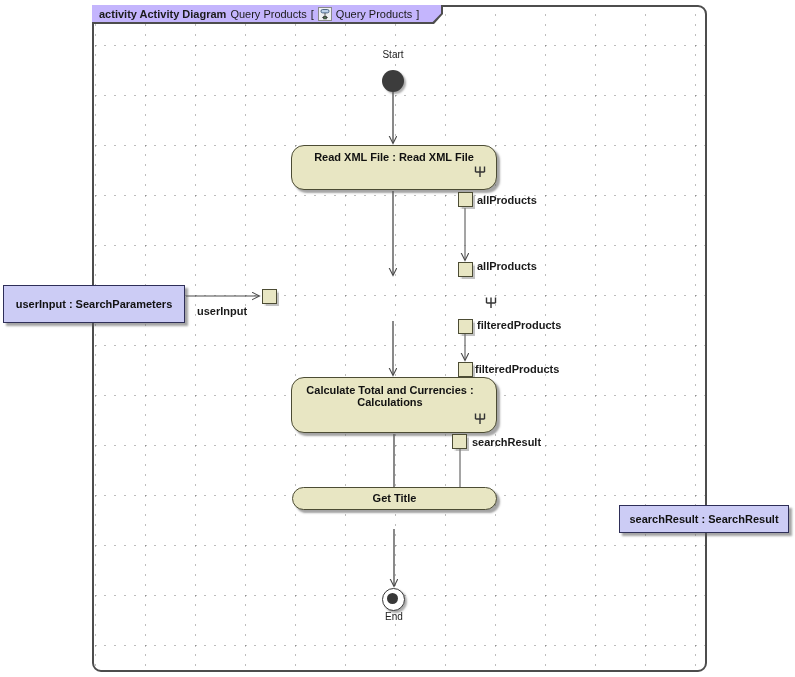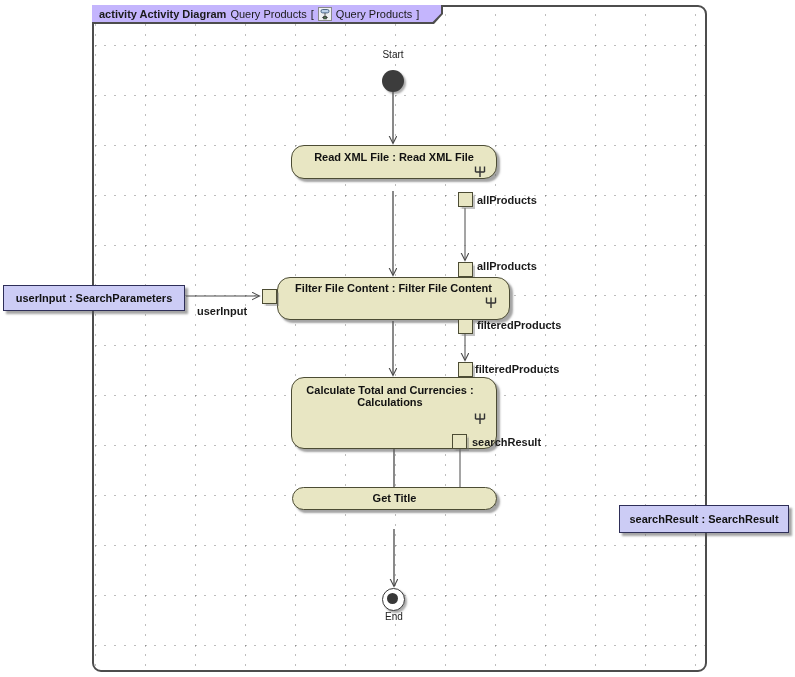--- a/index.html
+++ b/index.html
@@ -116,55 +116,52 @@
         </svg>
       </span>
       <span>Query Products</span>
       <span>]</span>
     </div>
   </div>
 
   <div class="node-label" style="left:363px;top:49px;width:60px;">Start</div>
   <div class="start-node"></div>
 
-  <div class="action" style="left:291px;top:145px;width:206px;height:34px;padding-top:5px;">
+  <div class="action" style="left:291px;top:145px;width:206px;height:45px;padding-top:5px;">
     <span>Read XML File : Read XML File</span>
   </div>
   <span class="rake" style="left:473px;top:165px;">
     <svg width="14" height="13" viewBox="0 0 14 13">
         <path d="M2.5,1.5 V7 M7,1.5 V7 M11.5,1.5 V7 M2.5,7 H11.5 M7,7 V12" stroke="#333" stroke-width="1.4" fill="none"></path>
       </svg>
   </span>
 
   <div class="pin" style="left:458px;top:192px;"></div>
   <div class="pin-label" style="left:477px;top:194px;">allProducts</div>
   <div class="pin" style="left:458px;top:262px;"></div>
   <div class="pin-label" style="left:477px;top:260px;">allProducts</div>
 
-  <div class="action" style="left:277px;top:277px;width:233px;height:43px;padding-top:4px;">
-    <span>Filter File Content : Filter File Content</span>
-  </div>
   <span class="rake" style="left:484px;top:296px;">
     <svg width="14" height="13" viewBox="0 0 14 13">
         <path d="M2.5,1.5 V7 M7,1.5 V7 M11.5,1.5 V7 M2.5,7 H11.5 M7,7 V12" stroke="#333" stroke-width="1.4" fill="none"></path>
       </svg>
   </span>
 
-  <div class="param" style="left:3px;top:285px;width:182px;height:26px;">
+  <div class="param" style="left:3px;top:285px;width:182px;height:38px;">
     <span>userInput : SearchParameters</span>
   </div>
   <div class="pin" style="left:262px;top:289px;"></div>
   <div class="pin-label" style="left:197px;top:305px;width:80px;text-align:left;">userInput</div>
 
   <div class="pin" style="left:458px;top:319px;"></div>
   <div class="pin-label" style="left:477px;top:319px;">filteredProducts</div>
   <div class="pin" style="left:458px;top:362px;"></div>
   <div class="pin-label" style="left:475px;top:363px;">filteredProducts</div>
 
-  <div class="action" style="left:291px;top:377px;width:206px;height:72px;padding:6px 8px 0 0;">
+  <div class="action" style="left:291px;top:377px;width:206px;height:56px;padding:6px 8px 0 0;">
     <span style="white-space:normal;display:block;">Calculate Total and Currencies : Calculations</span>
   </div>
   <span class="rake" style="left:473px;top:412px;">
     <svg width="14" height="13" viewBox="0 0 14 13">
         <path d="M2.5,1.5 V7 M7,1.5 V7 M11.5,1.5 V7 M2.5,7 H11.5 M7,7 V12" stroke="#333" stroke-width="1.4" fill="none"></path>
       </svg>
   </span>
 
   <div class="pin" style="left:452px;top:434px;"></div>
   <div class="pin-label" style="left:472px;top:436px;">searchResult</div>

